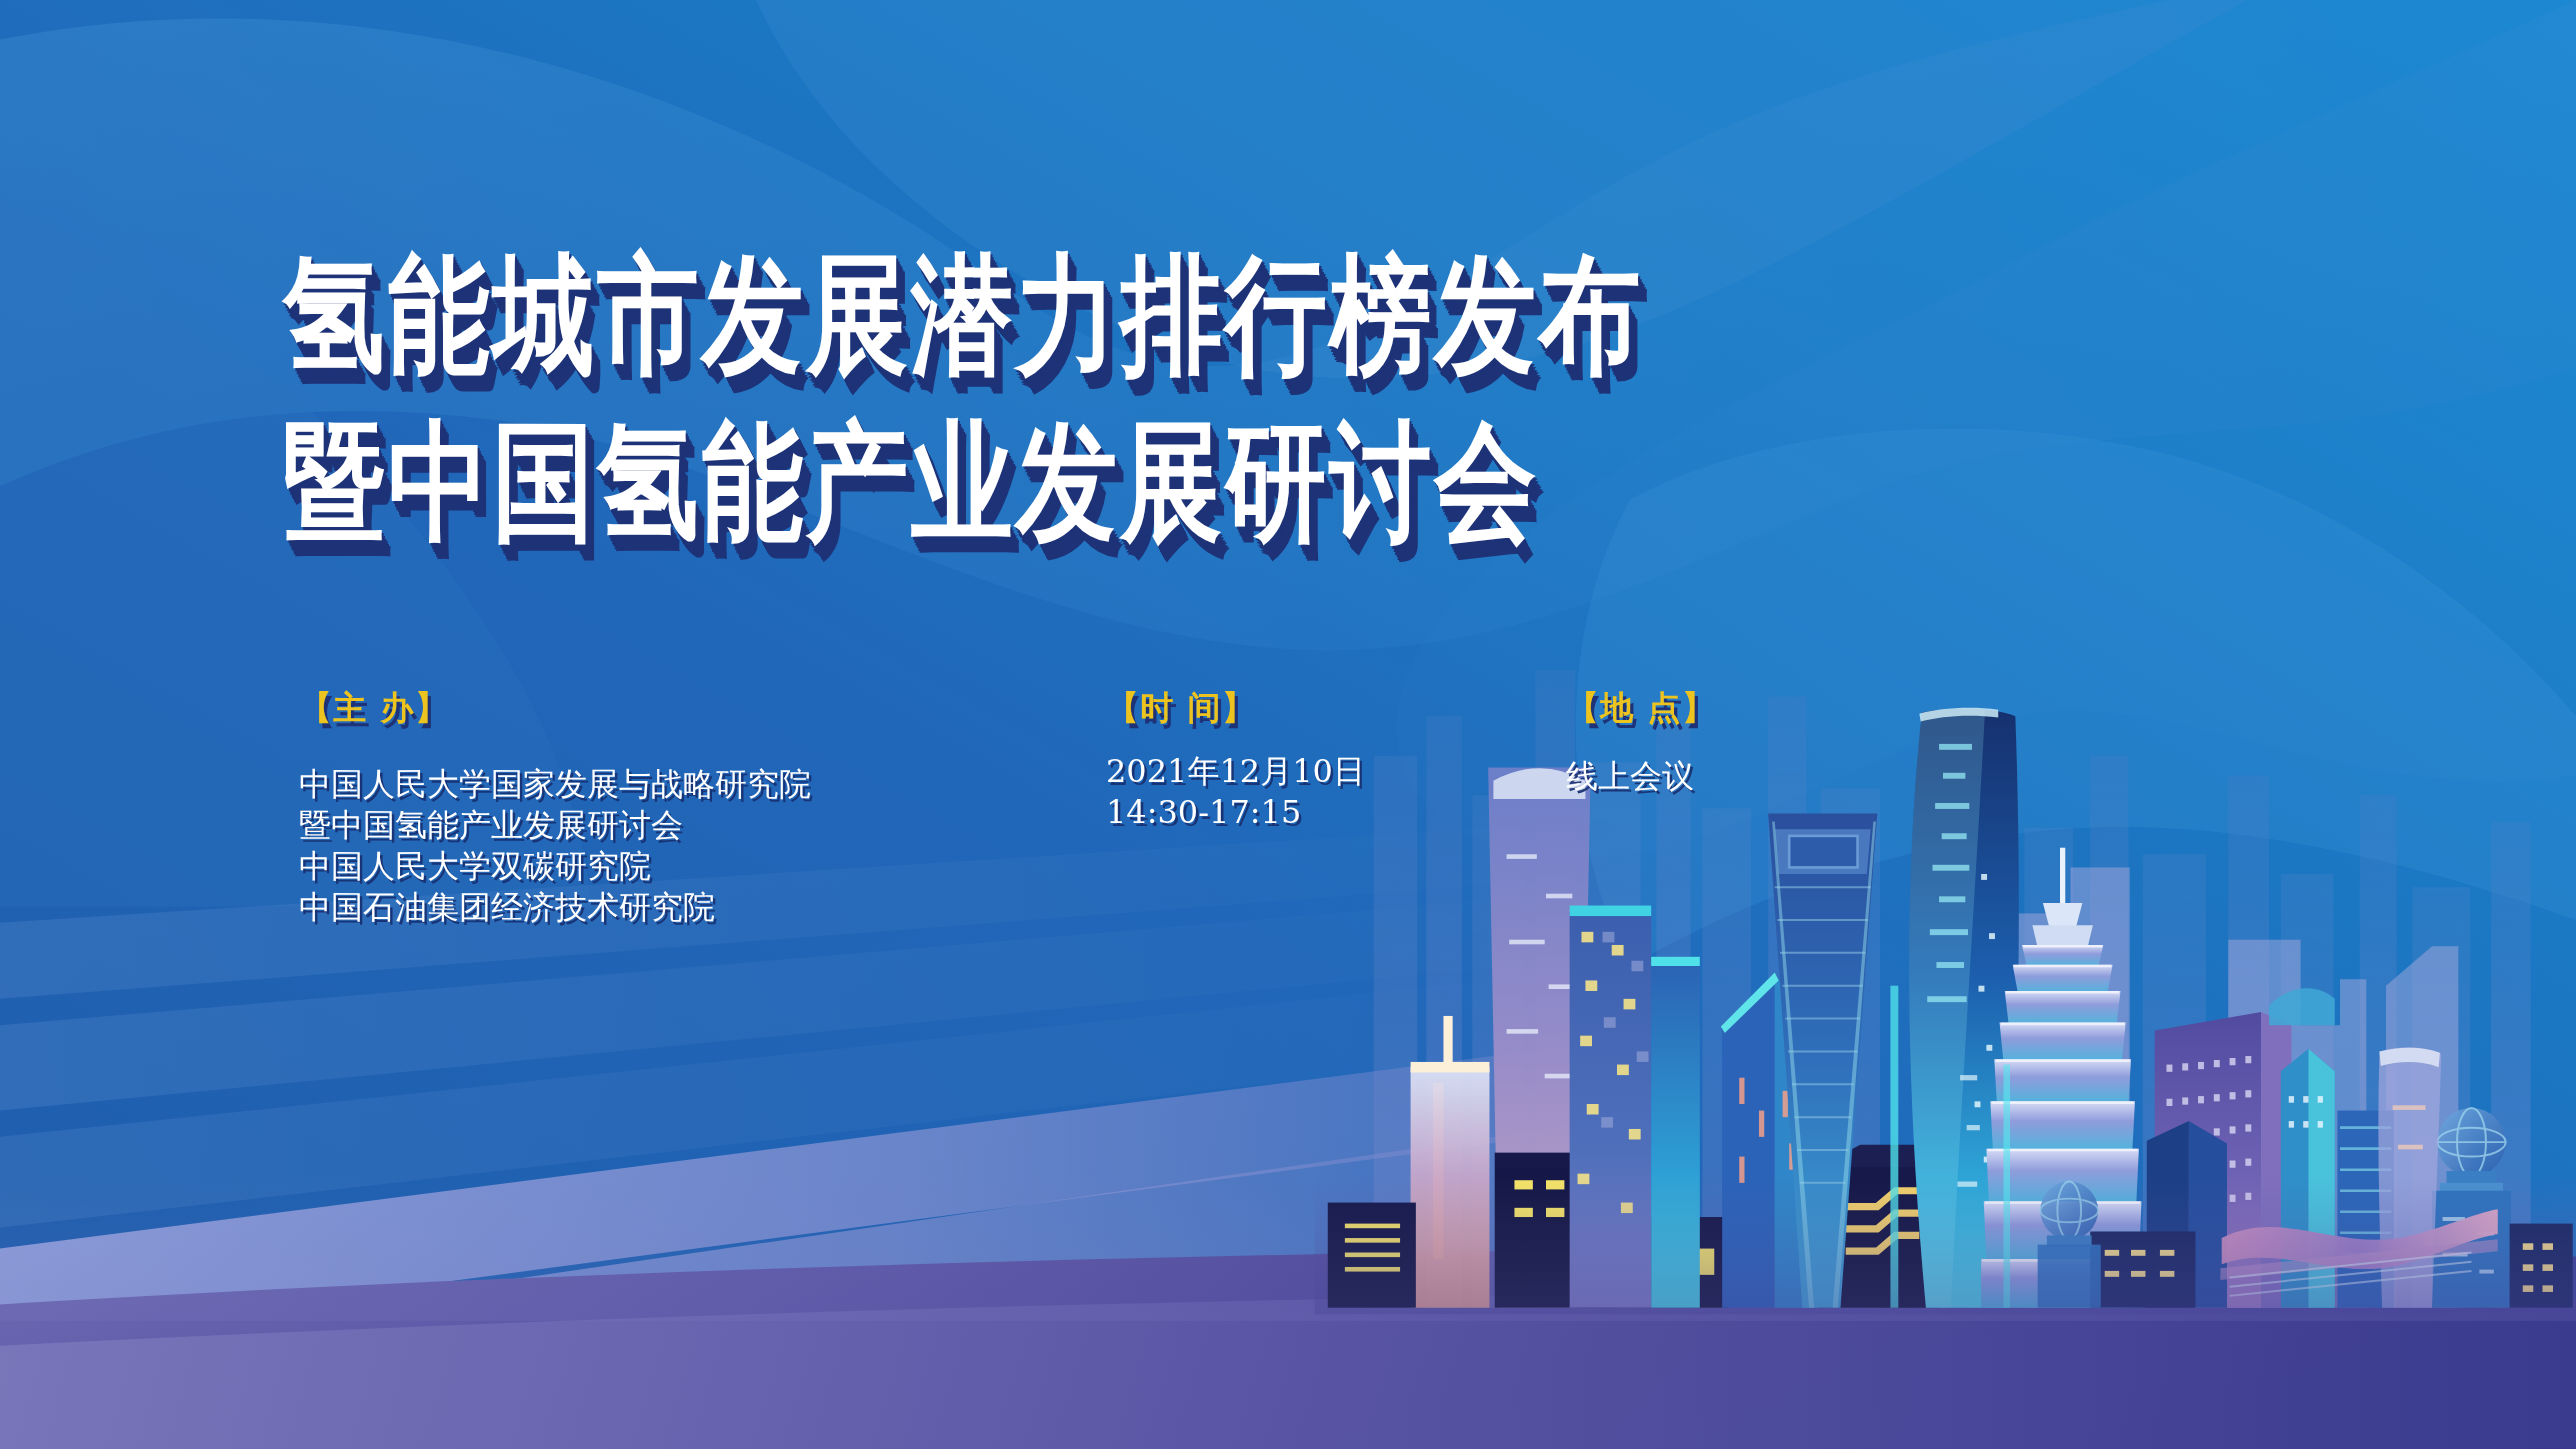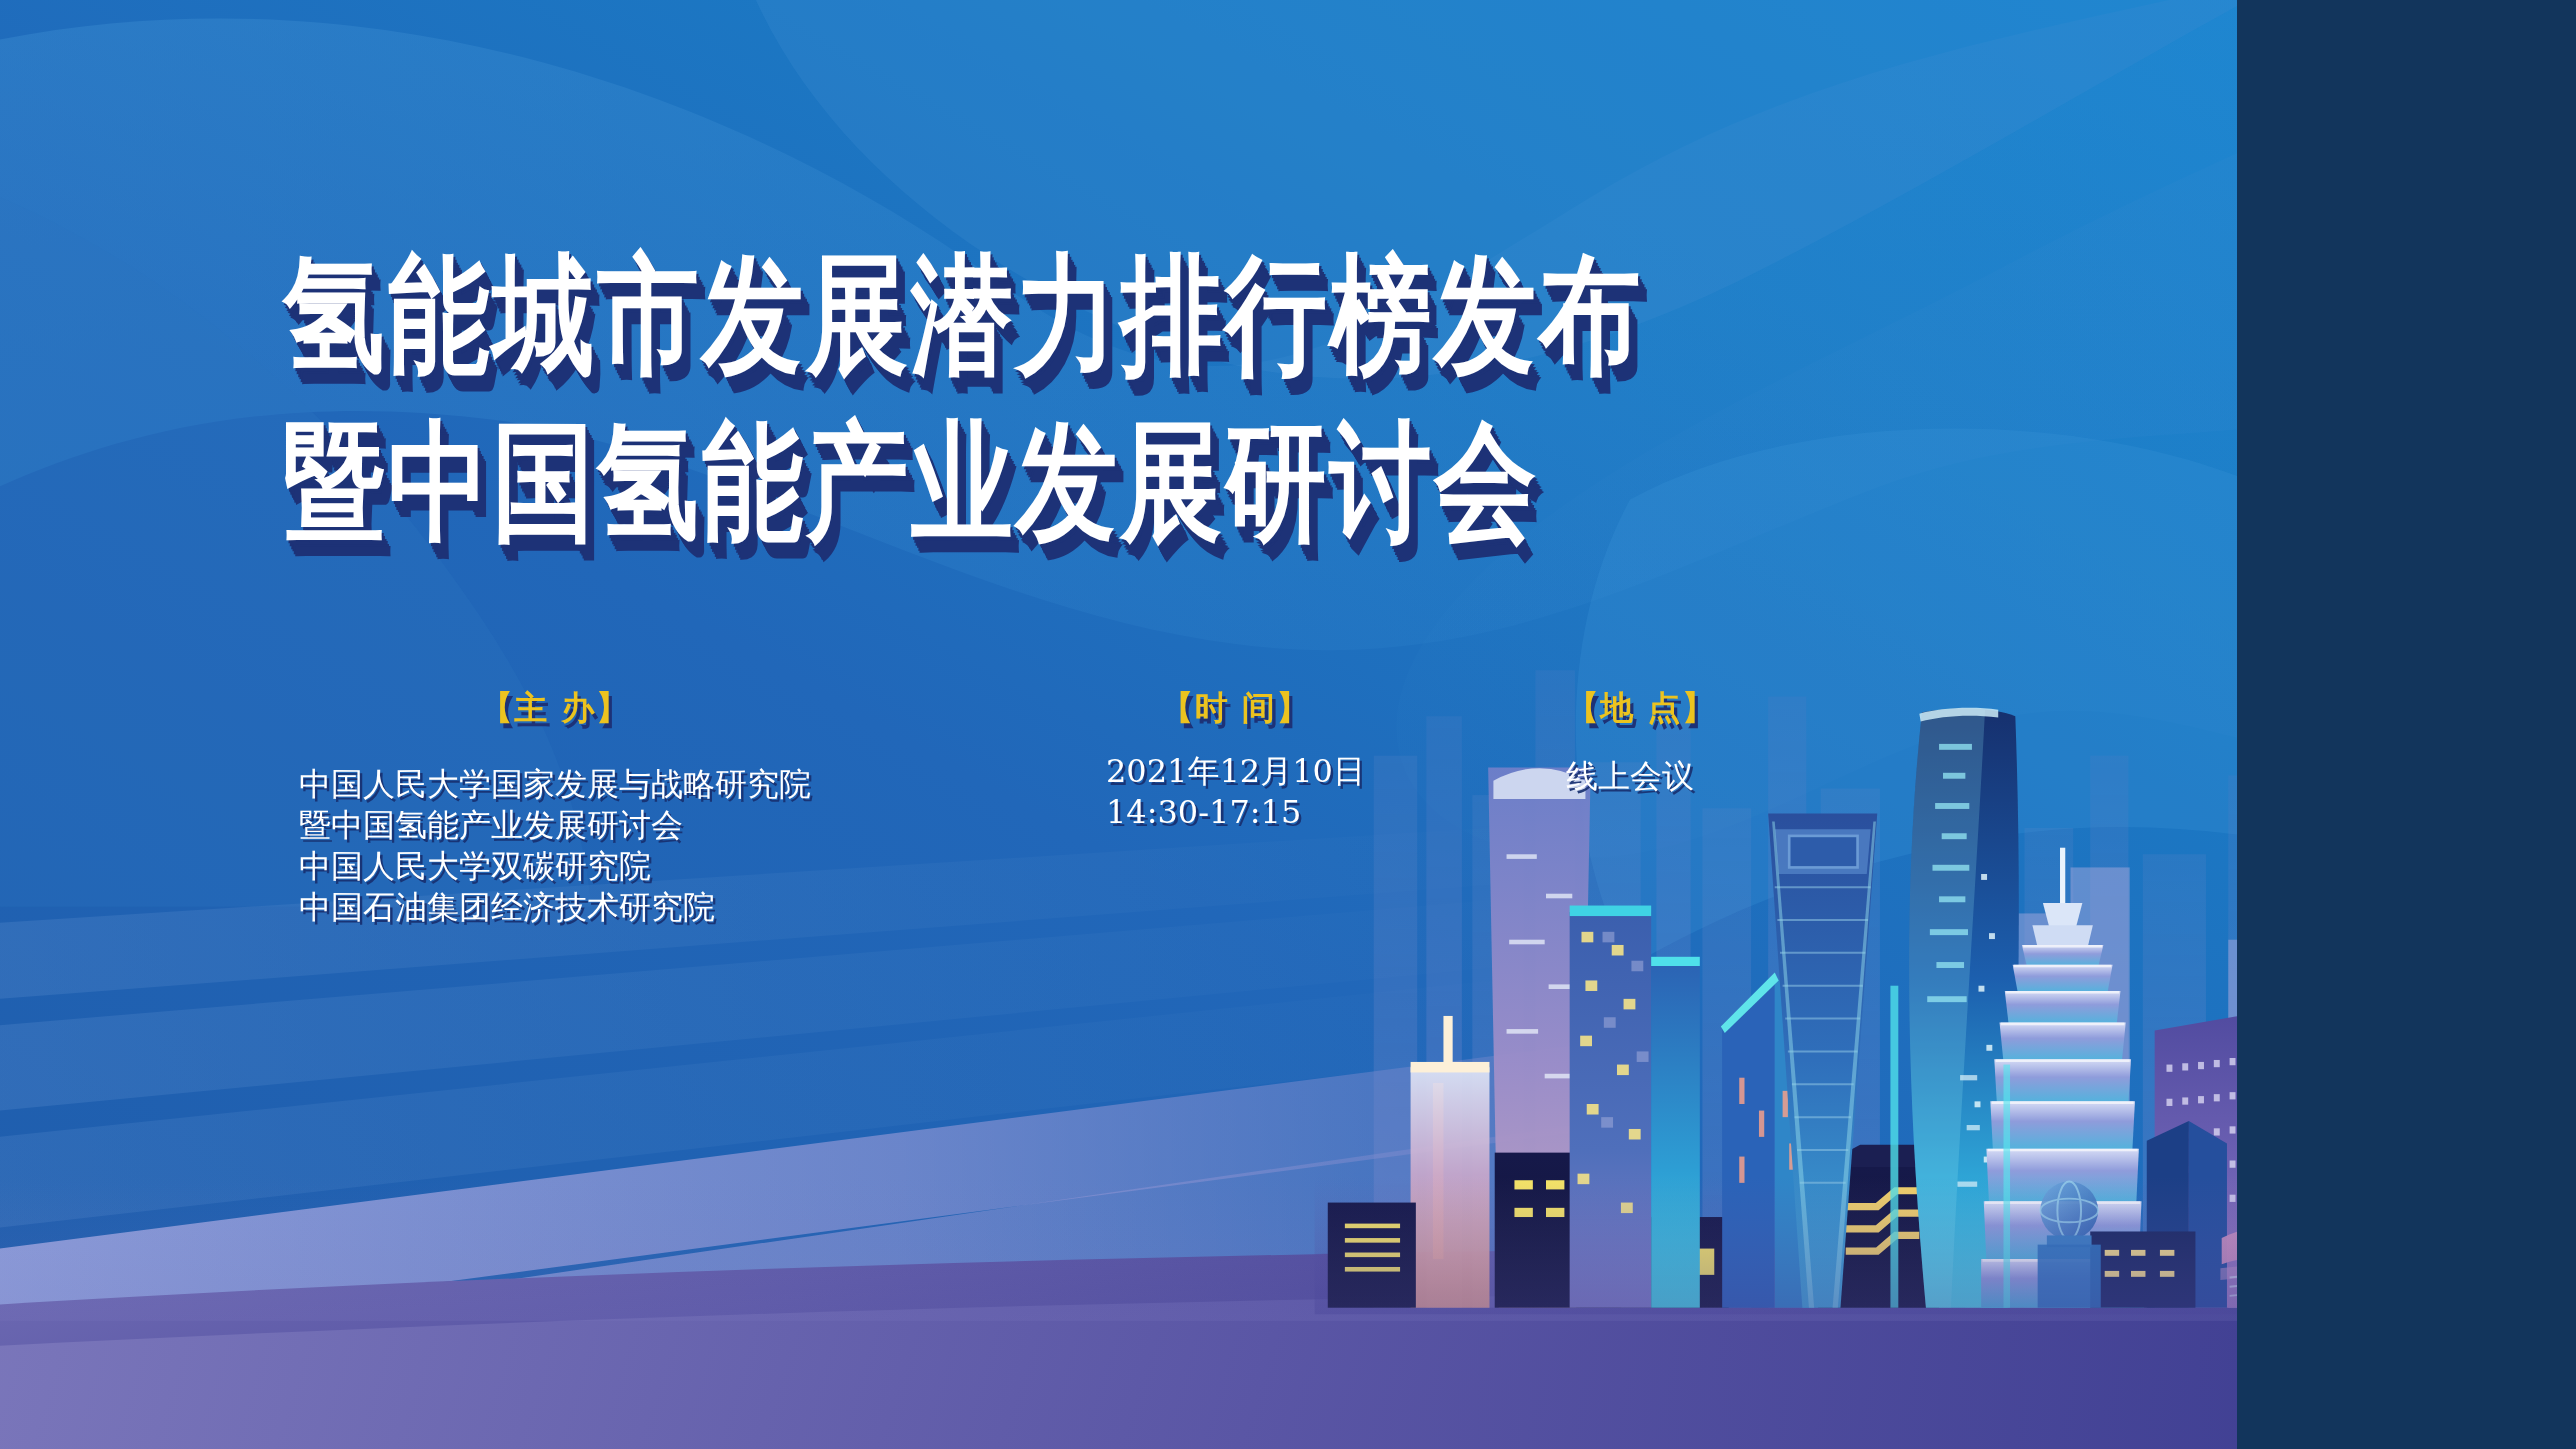--- a/index.html
+++ b/index.html
@@ -1,17 +1,17 @@
 <!DOCTYPE html>
 <html style="font-size:10.5px"><head>
 <meta charset="utf-8">
 <style>
   html,body{margin:0;padding:0;background:#12355c;}
   #stage{
-    position:relative;width:2237px;height:1449px;overflow:hidden;
+    position:relative;width:2576px;height:1449px;overflow:hidden;
     font-family:"Liberation Sans","DejaVu Sans",sans-serif;
     background:#1f63b6;
   }
   #bg-svg,#city-svg{position:absolute;left:0;top:0;width:2576px;height:1449px;}
 
   
   #title-block{position:absolute;left:283px;top:217px;width:1775px;}
   .title-line{
     font-family:"DejaVu Sans","Liberation Sans",sans-serif;
     font-weight:700;
@@ -35,21 +35,20 @@
   
   .info-col{position:absolute;}
   .sec-label{
     font-family:"DejaVu Sans","Liberation Sans",sans-serif;
     font-weight:700;
     font-size:33px;
     color:#ecc31f;
     letter-spacing:1.3px;
     white-space:nowrap;
     text-shadow:3.3px 4.6px 0 #1d3277;
-    text-align:center;
   }
   .sec-body{
     font-family:"DejaVu Serif","Liberation Serif",serif;
     font-size:32px;
     line-height:41px;
     color:#ffffff;
     white-space:nowrap;
     text-shadow:2.6px 3.3px 0 rgba(24,48,112,.92);
   }
   #org-col{left:299px;top:686px;}

